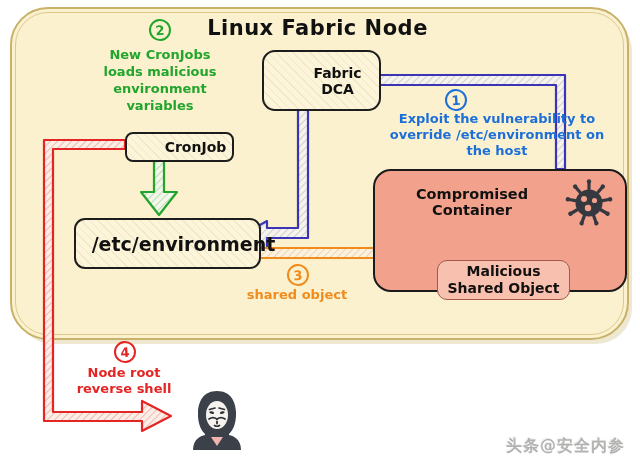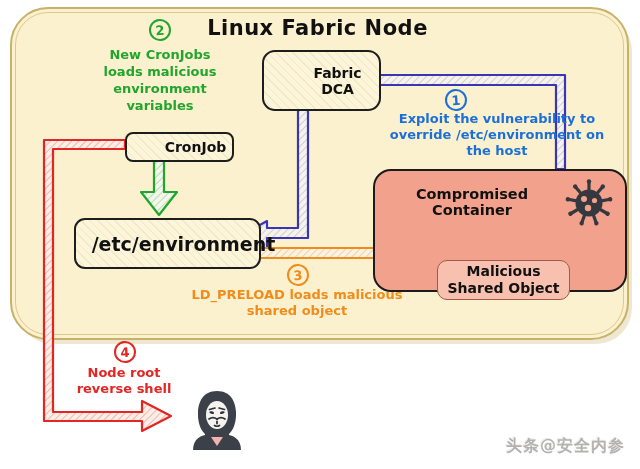--- a/index.html
+++ b/index.html
@@ -171,21 +171,20 @@
     <div>New CronJobs</div>
     <div>loads malicious</div>
     <div>environment</div>
     <div>variables</div>
   </div>
 
   <div class="step-circle c-orange" style="left:287px;top:264px;">
     <span>3</span>
   </div>
   <div class="step-text c-orange step3-text">
-    <div>LD_PRELOAD loads malicious</div>
     <div>shared object</div>
   </div>
 
   <div class="step-circle c-red" style="left:114px;top:341px;">
     <span>4</span>
   </div>
   <div class="step-text c-red step4-text">
     <div>Node root</div>
     <div>reverse shell</div>
   </div>

